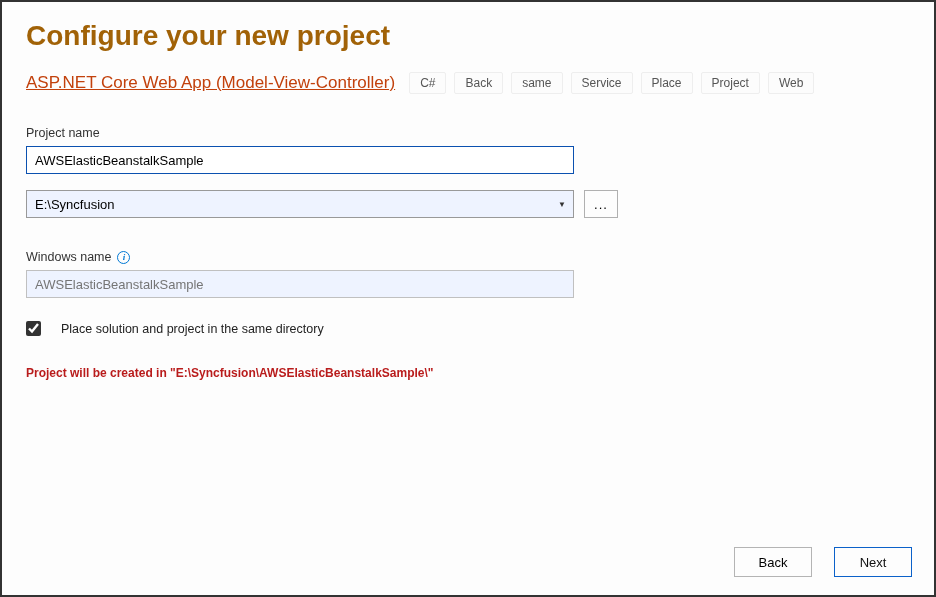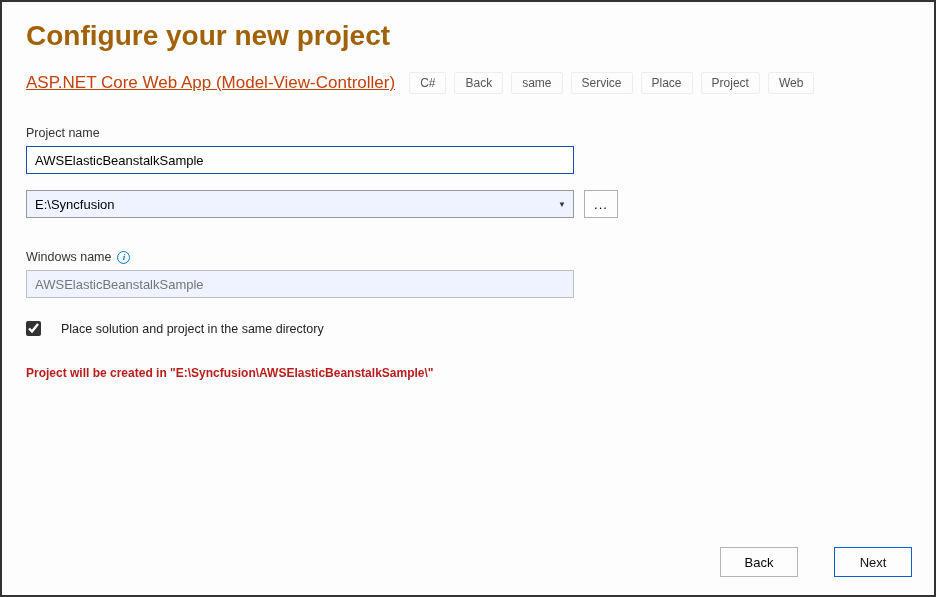--- a/index.html
+++ b/index.html
@@ -174,21 +174,20 @@
       height: 30px;
       font-size: 13px;
       font-family: inherit;
       border: 1px solid #b4b4b4;
       background: #fdfdfd;
       cursor: pointer;
     }
     .footer-btn.primary {
       border: 1.5px solid #0b61c9;
       color: #111;
-      margin-left: 14px;
     }
   </style>
 </head>
 <body>
 
 <div class="content">
   <h1 class="title">Configure your new project</h1>
 
   <div class="subtitle-row">
     <div class="subtitle">ASP.NET Core Web App (Model-View-Controller)</div>

